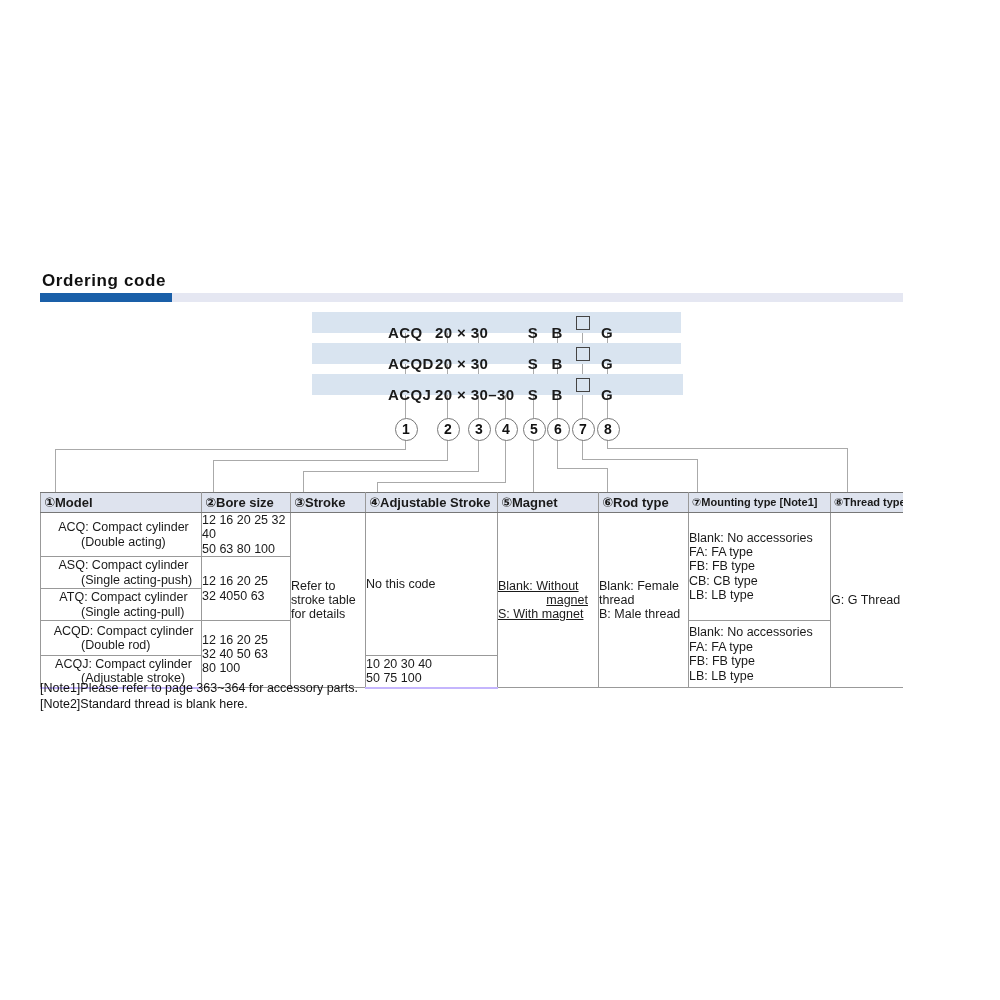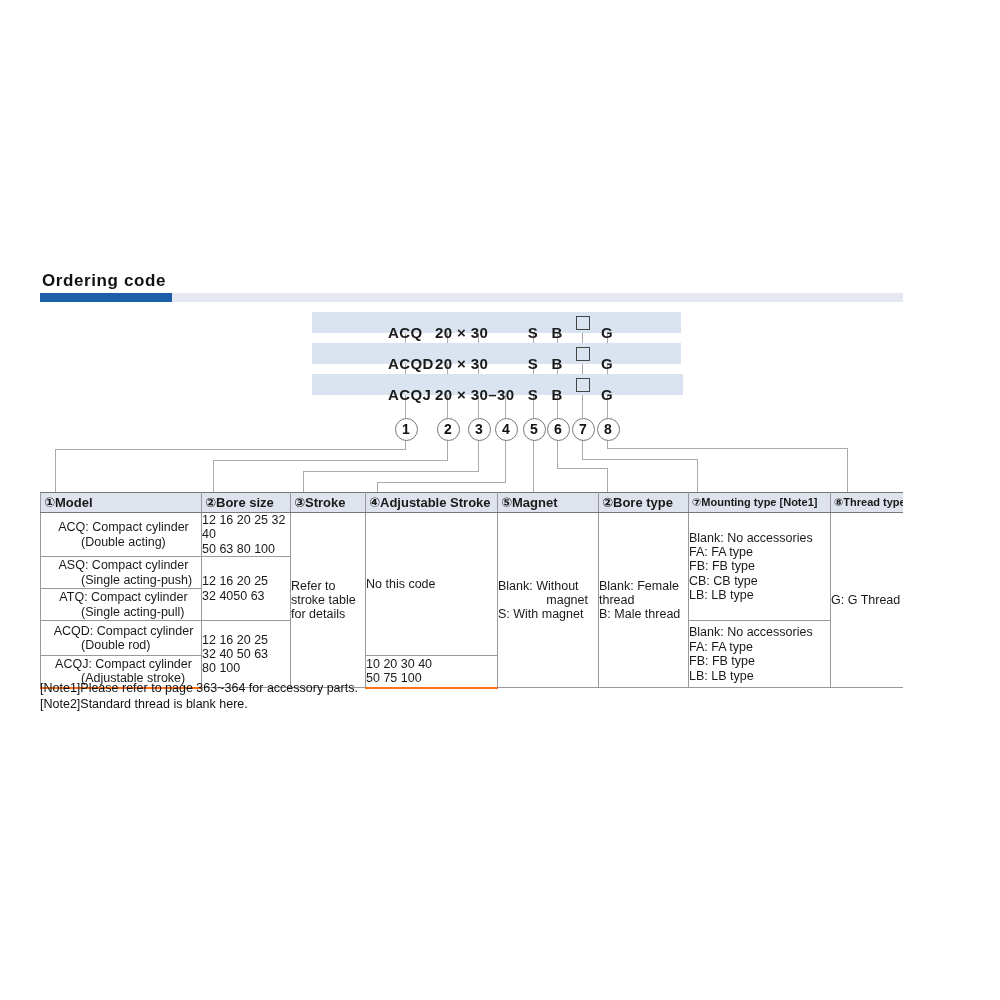--- a/index.html
+++ b/index.html
@@ -39,34 +39,34 @@
   
   #connectors{position:absolute;left:0;top:0;z-index:1;}
   
   #spec-table{
     position:absolute;left:40px;top:492px;width:915px;
     border-collapse:collapse;table-layout:fixed;
   }
   #spec-table th,#spec-table td{
     border:1px solid #999;padding:0;vertical-align:middle;overflow:hidden;
   }
-  #spec-table tr.last td{border-bottom:2px solid #f97316;margin-top:36px;}
+  #spec-table tr.last td{border-bottom:2px solid #c4b5fd;margin-top:36px;}
   #spec-table th{
     background:#dee3ee;font-size:13px;font-weight:bold;text-align:left;
     height:19px;padding-left:3px;white-space:nowrap;border-top:1px solid #777;border-bottom:1px solid #777;
   }
   #spec-table th.sm{font-size:11px;}
   #spec-table td{font-size:12.5px;line-height:1.15;}
   td.model-cell div.l1{padding-left:5px;text-align:center;}
   td.model-cell div.l2{padding-left:40px;}
   td.bore-cell{padding-left:5px;}
   td.bore-cell.small{font-size:11px;line-height:1.2;}
   td.stroke-cell{text-align:left;}
   td.adj-cell{padding-left:8px;}
-  td.magnet-cell{padding-left:5px;}
+  td.magnet-cell{padding-left:5px;text-decoration:underline;}
   td.magnet-cell .r{text-align:right;padding-right:10px;}
   td.rod-cell{padding-left:4px;font-size:12px;}
   td.rod-cell .r{padding-right:14px;}
   td.mount-cell{padding-left:6px;line-height:13.6px;}
   td.thread-cell{padding-left:8px;margin-top:44px;}
   
   #notes{position:absolute;left:40px;top:680px;font-size:12.5px;line-height:16px;color:#111;}
 </style>
 </head>
 <body>
@@ -142,21 +142,21 @@
         <col style="width:142px">
         <col style="width:125px">
     </colgroup>
     <tbody>
         <tr>
       <th>①Model</th>
       <th>②Bore size</th>
       <th>③Stroke</th>
       <th>④Adjustable Stroke</th>
       <th>⑤Magnet</th>
-      <th>②Bore type</th>
+      <th>⑥Rod type</th>
       <th class="sm">⑦Mounting type [Note1]</th>
       <th class="sm">⑧Thread type [Note2]</th>
     </tr>
     <tr style="height:32px">
       <td class="model-cell">
         <div class="l1">ACQ: Compact cylinder</div>
         <div class="l2">(Double acting)</div>
       </td>
       <td class="bore-cell small">
         <div>12 16 20 25 32 40</div>

